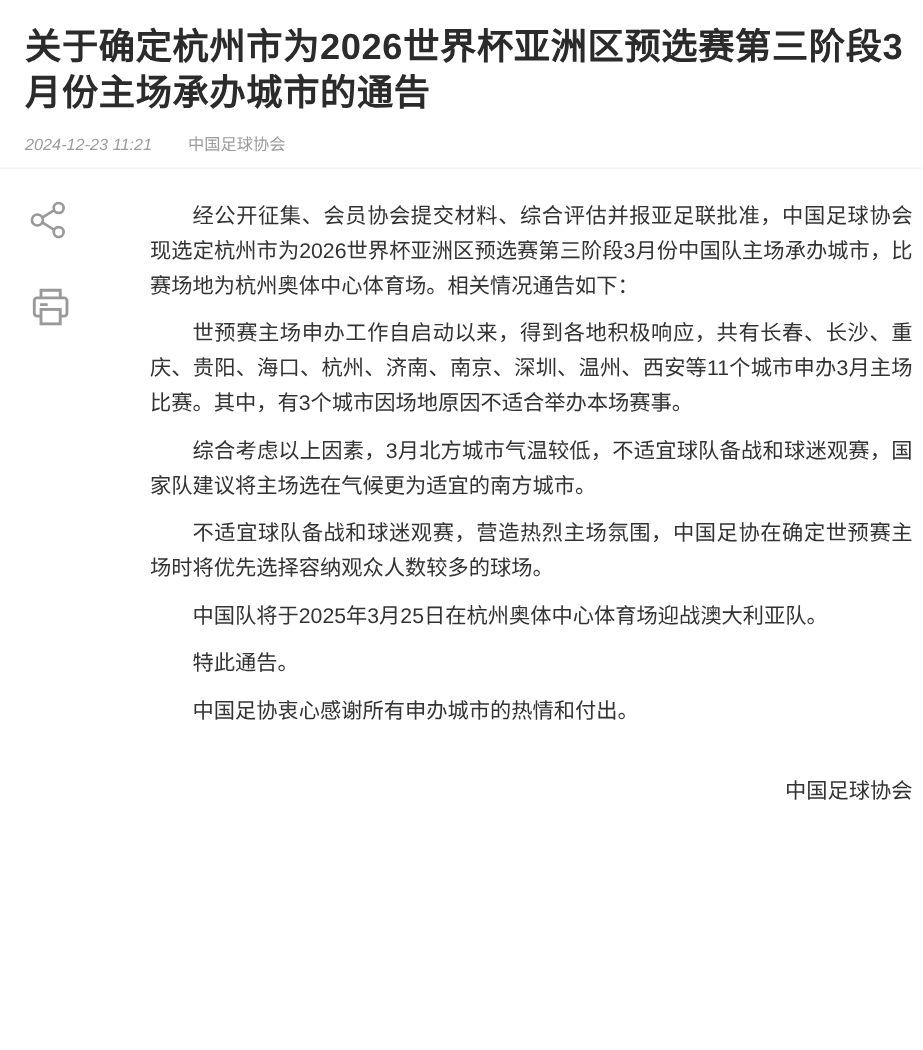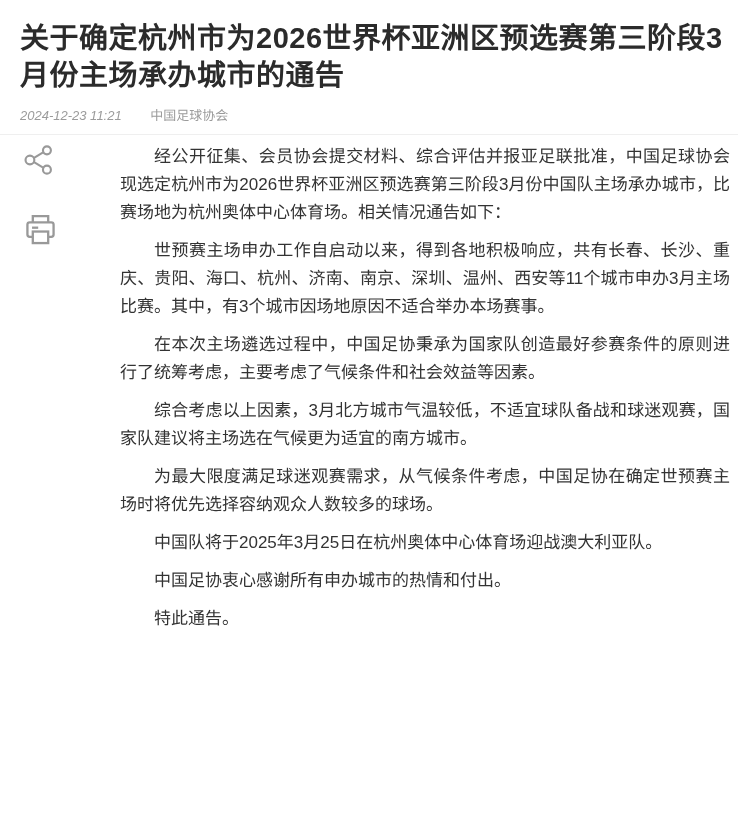--- a/index.html
+++ b/index.html
@@ -30,21 +30,21 @@
   .meta .meta-source { display: inline-block; margin-left: 25px; }
   .divider {
     margin-top: 9px;
     margin-left: -20px;
     margin-right: -8px;
     height: 1px;
     background: #efefef;
   }
   .article-row {
     display: flex;
-    margin-top: 8px;
+    margin-top: 24px;
   }
   .tools {
     width: 100px;
     flex: 0 0 100px;
     padding-left: 2px;
   }
   .tool-btn {
     display: block;
     background: none;
     border: none;
@@ -112,26 +112,25 @@
               <rect x="7" y="14" width="10" height="7.5" fill="#ffffff"></rect>
             </svg>
           </span>
         </button>
       </div>
 
       <div class="body-col">
         <div>
             <p class="para">经公开征集、会员协会提交材料、综合评估并报亚足联批准，中国足球协会现选定杭州市为2026世界杯亚洲区预选赛第三阶段3月份中国队主场承办城市，比赛场地为杭州奥体中心体育场。相关情况通告如下：</p>
             <p class="para">世预赛主场申办工作自启动以来，得到各地积极响应，共有长春、长沙、重庆、贵阳、海口、杭州、济南、南京、深圳、温州、西安等11个城市申办3月主场比赛。其中，有3个城市因场地原因不适合举办本场赛事。</p>
-            <p class="para">在本次主场遴选过程中，中国足协秉承为国家队创造最好参赛条件的原则进行了统筹考虑，主要考虑了气候条件和社会效益等因素。</p>
             <p class="para">综合考虑以上因素，3月北方城市气温较低，不适宜球队备战和球迷观赛，国家队建议将主场选在气候更为适宜的南方城市。</p>
-            <p class="para">为最大限度满足球迷观赛需求，从气候条件考虑，中国足协在确定世预赛主场时将优先选择容纳观众人数较多的球场。</p>
+            <p class="para">不适宜球队备战和球迷观赛，营造热烈主场氛围，中国足协在确定世预赛主场时将优先选择容纳观众人数较多的球场。</p>
             <p class="para">中国队将于2025年3月25日在杭州奥体中心体育场迎战澳大利亚队。</p>
+            <p class="para">特此通告。</p>
             <p class="para">中国足协衷心感谢所有申办城市的热情和付出。</p>
-            <p class="para">特此通告。</p>
           </div>
         <div class="signature">
           <div class="sig-org">中国足球协会</div>
         </div>
       </div>
 
     </div>
   </div>
 </div>
 

